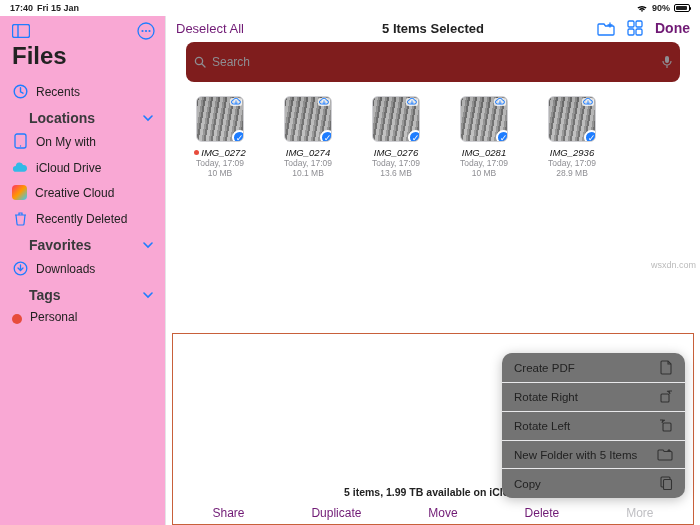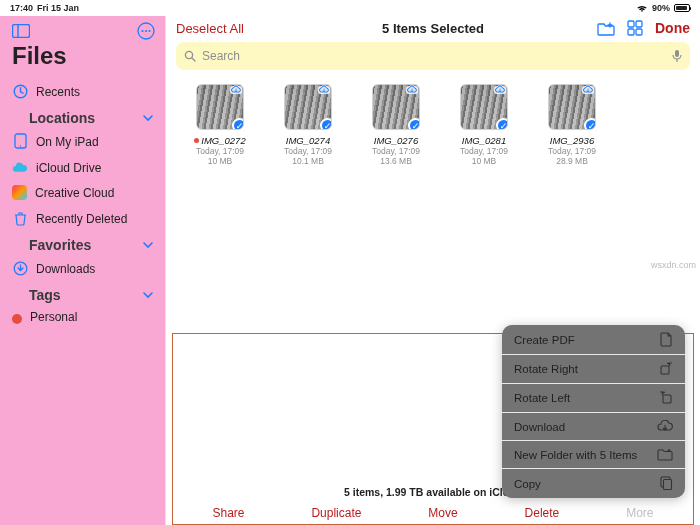--- a/index.html
+++ b/index.html
@@ -23,22 +23,22 @@
 .ico.ipad { color: #1e7dff; }
 .ico.cloud svg path { fill: #33b9e6; }
 .ico.cc { background: linear-gradient(135deg,#f36,#f90,#3cf); border-radius: 4px; width:15px; height:15px; }
 .ico.trash { color: #1e7dff; }
 .ico.dl { color: #1e7dff; }
 .tagdot { width: 10px; height: 10px; border-radius: 50%; background: #e74c3c; }
 .content { flex: 1; display: flex; flex-direction: column; position: relative; background: #fff; }
 .toolbar { display: flex; align-items: center; justify-content: space-between; padding: 4px 10px 2px; font-size: 13px; }
 .toolbar .title { font-weight: 600; font-size: 13px; position: absolute; left: 0; right: 0; text-align: center; pointer-events: none; }
 .tb-right { display: flex; align-items: center; gap: 12px; color: #1e7dff; font-size: 14px; }
-.link { color: #b91c1c; cursor: default; }
-.searchbar { margin: 4px 10px 6px; background: #fef9c3; border-radius: 8px; height: 28px; display: flex; align-items: center; padding: 0 8px; color: #8e8e93; font-size: 12px; gap: 6px; }
+.link { color: #701a75; cursor: default; }
+.searchbar { margin: 4px 20px 6px; background: #7f1d1d; border-radius: 8px; height: 40px; display: flex; align-items: center; padding: 0 8px; color: #8e8e93; font-size: 12px; gap: 6px; }
 .searchbar .mic { margin-left: auto; font-size: 13px; }
 .grid { display: flex; gap: 16px; padding: 8px 18px; }
 .file { width: 72px; display: flex; flex-direction: column; align-items: center; font-size: 9px; text-align: center; }
 .thumb { width: 48px; height: 46px; border-radius: 6px; position: relative; border: 1px solid #d0d0d4; background: linear-gradient(180deg,#999,#ccc); box-shadow: inset 0 2px 8px rgba(0,0,0,0.2); overflow: hidden; }
 .thumb::before { content:""; position:absolute; inset:0; background: repeating-linear-gradient(100deg,#555 0 2px,#bfbfbf 2px 5px,#888 5px 7px); opacity:0.7; }
 .thumb .cloud { position: absolute; top: 1px; right: 1px; font-size: 8px; color: #1e7dff; background: rgba(255,255,255,0.8); border-radius: 2px; padding: 0 1px; }
 .thumb .check { position: absolute; bottom: -4px; right: -4px; width: 15px; height: 15px; border-radius: 50%; background: #1e7dff; border: 2px solid #fff; display:flex; align-items:center; justify-content:center; color:#fff; font-size:9px; }
 .fname { margin-top: 5px; font-size: 9.5px; color: #111; display:flex; align-items:center; gap:2px;font-style:italic; }
 .reddot { width:5px; height:5px; border-radius:50%; background:#e74c3c; display:inline-block; }
 .meta { color: #8e8e93; font-size: 8.5px; line-height: 1.2; }
@@ -110,21 +110,21 @@
           </svg>
       </span>
     </div>
     <div class="sb-item">
       <span class="ico ipad">
         <svg width="13" height="16" viewBox="0 0 13 16">
             <rect x="1" y="1" width="11" height="14" rx="2" fill="none" stroke="#1e7dff" stroke-width="1.3"></rect>
             <circle cx="6.5" cy="13" r="0.7" fill="#1e7dff"></circle>
           </svg>
       </span>
-      <span>On My iPad</span>
+      <span>On My with</span>
     </div>
     <div class="sb-item">
       <span class="ico cloud">
         <svg width="17" height="12" viewBox="0 0 17 12">
             <path d="M13 11H4a3 3 0 0 1 0-6 4 4 0 0 1 7.8-1A3 3 0 0 1 13 11Z" fill="#33b9e6"></path>
           </svg>
       </span>
       <span>iCloud Drive</span>
     </div>
     <div class="sb-item">
@@ -334,29 +334,20 @@
           <div class="row">
             <span>Rotate Left</span>
             <span class="testspan ri">
               <svg width="14" height="14" viewBox="0 0 14 14">
                 <rect x="4" y="4" width="8" height="8" rx="1" fill="none" stroke="#333" stroke-width="1.1"></rect>
                 <path d="M4 2a4 4 0 0 0-3 3M1 5l1-3-3 0" fill="none" stroke="#333" stroke-width="1.1" transform="translate(2,-1)"></path>
               </svg>
             </span>
           </div>
           <div class="row">
-            <span>Download</span>
-            <span class="testspan ri">
-              <svg width="16" height="13" viewBox="0 0 16 13">
-                <path d="M12 10H4a3 3 0 0 1 0-6 4 4 0 0 1 7.8-1A3 3 0 0 1 12 10Z" fill="none" stroke="#333" stroke-width="1.1"></path>
-                <path d="M8 5v5M6 8l2 2 2-2" stroke="#333" stroke-width="1.1" fill="none"></path>
-              </svg>
-            </span>
-          </div>
-          <div class="row">
             <span>New Folder with 5 Items</span>
             <span class="testspan ri">
               <svg width="16" height="13" viewBox="0 0 16 13">
                 <path d="M2 2h4l1.2 1.5H14a1 1 0 0 1 1 1V11a1 1 0 0 1-1 1H2a1 1 0 0 1-1-1V3a1 1 0 0 1 1-1Z" fill="none" stroke="#333" stroke-width="1.1"></path>
                 <path d="M12 1v3M10.5 2.5h3" stroke="#333" stroke-width="1.1"></path>
               </svg>
             </span>
           </div>
           <div class="row">
             <span>Copy</span>

